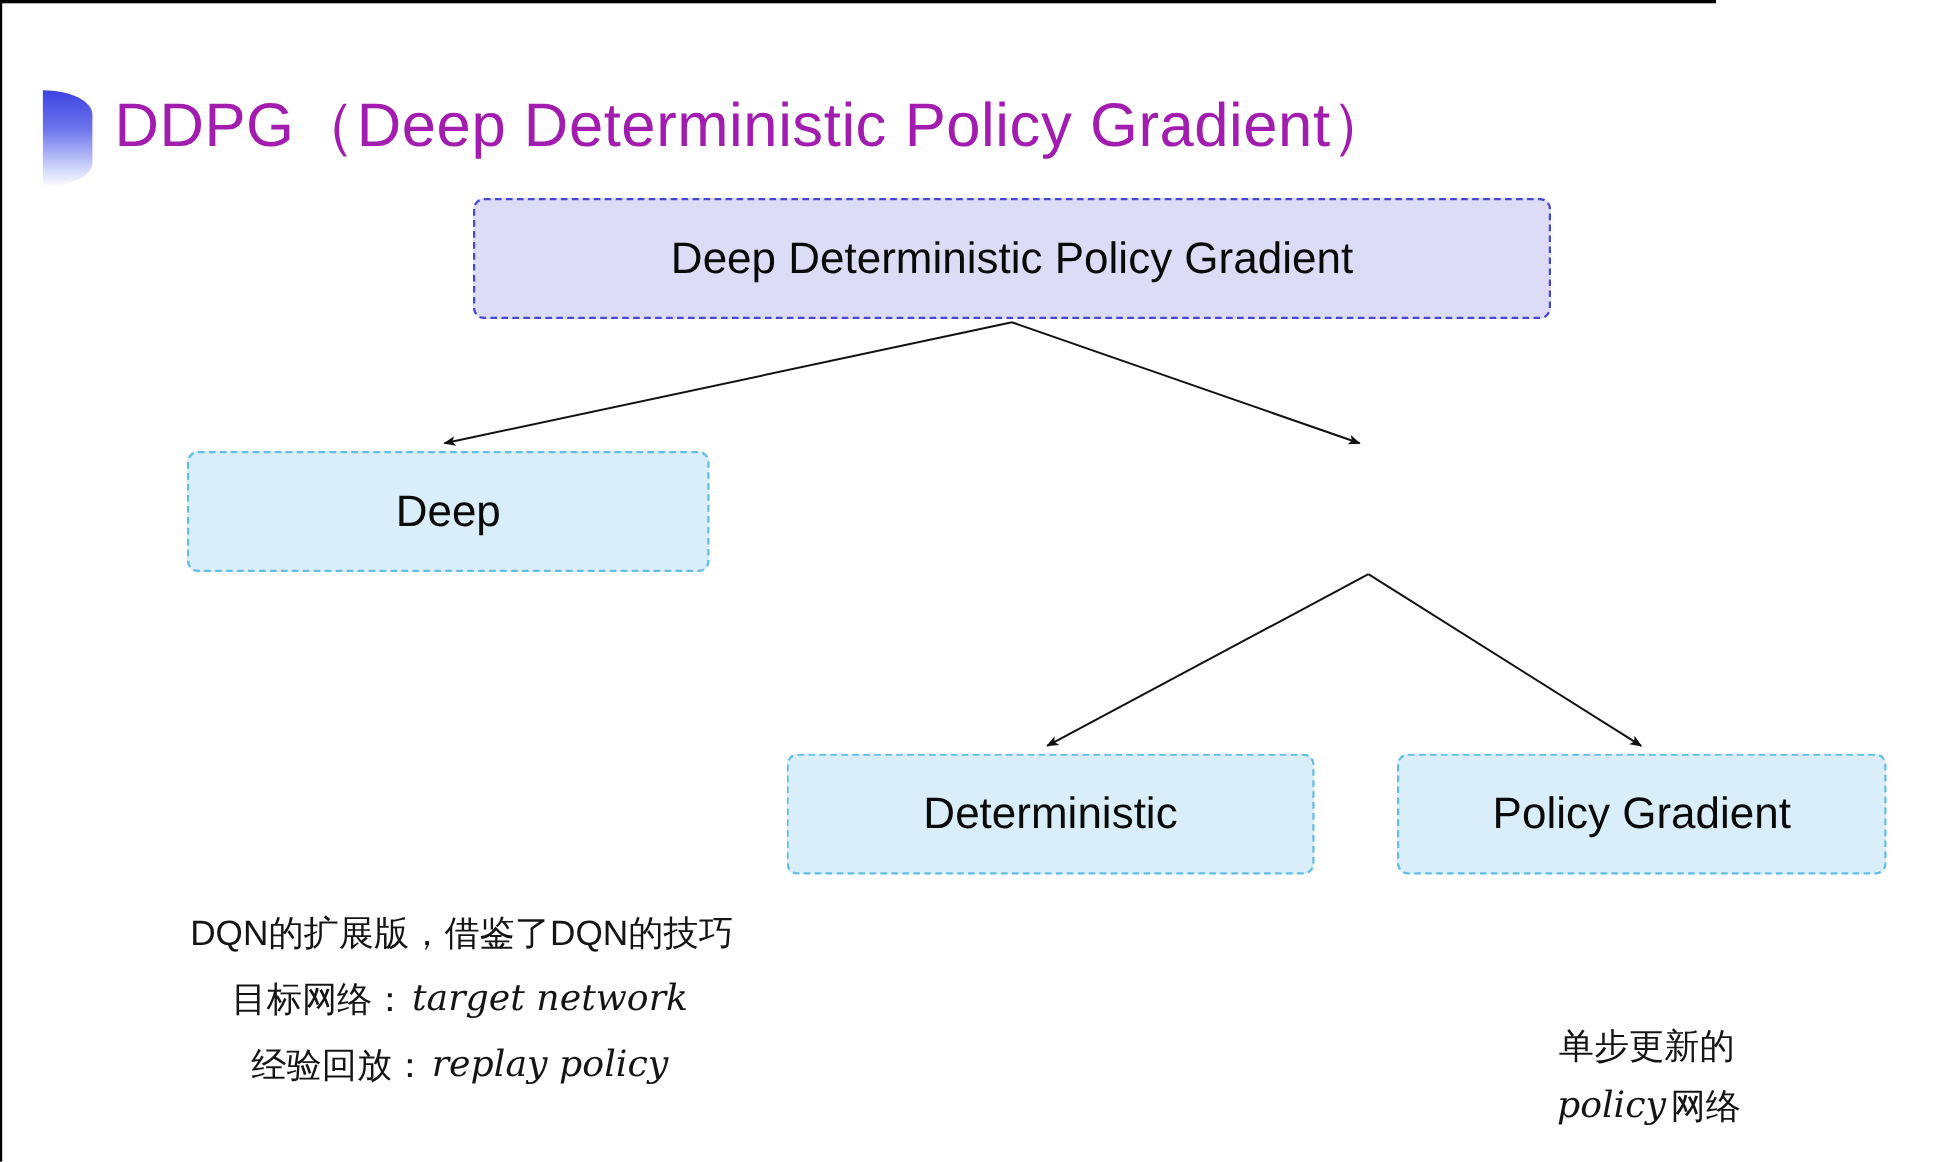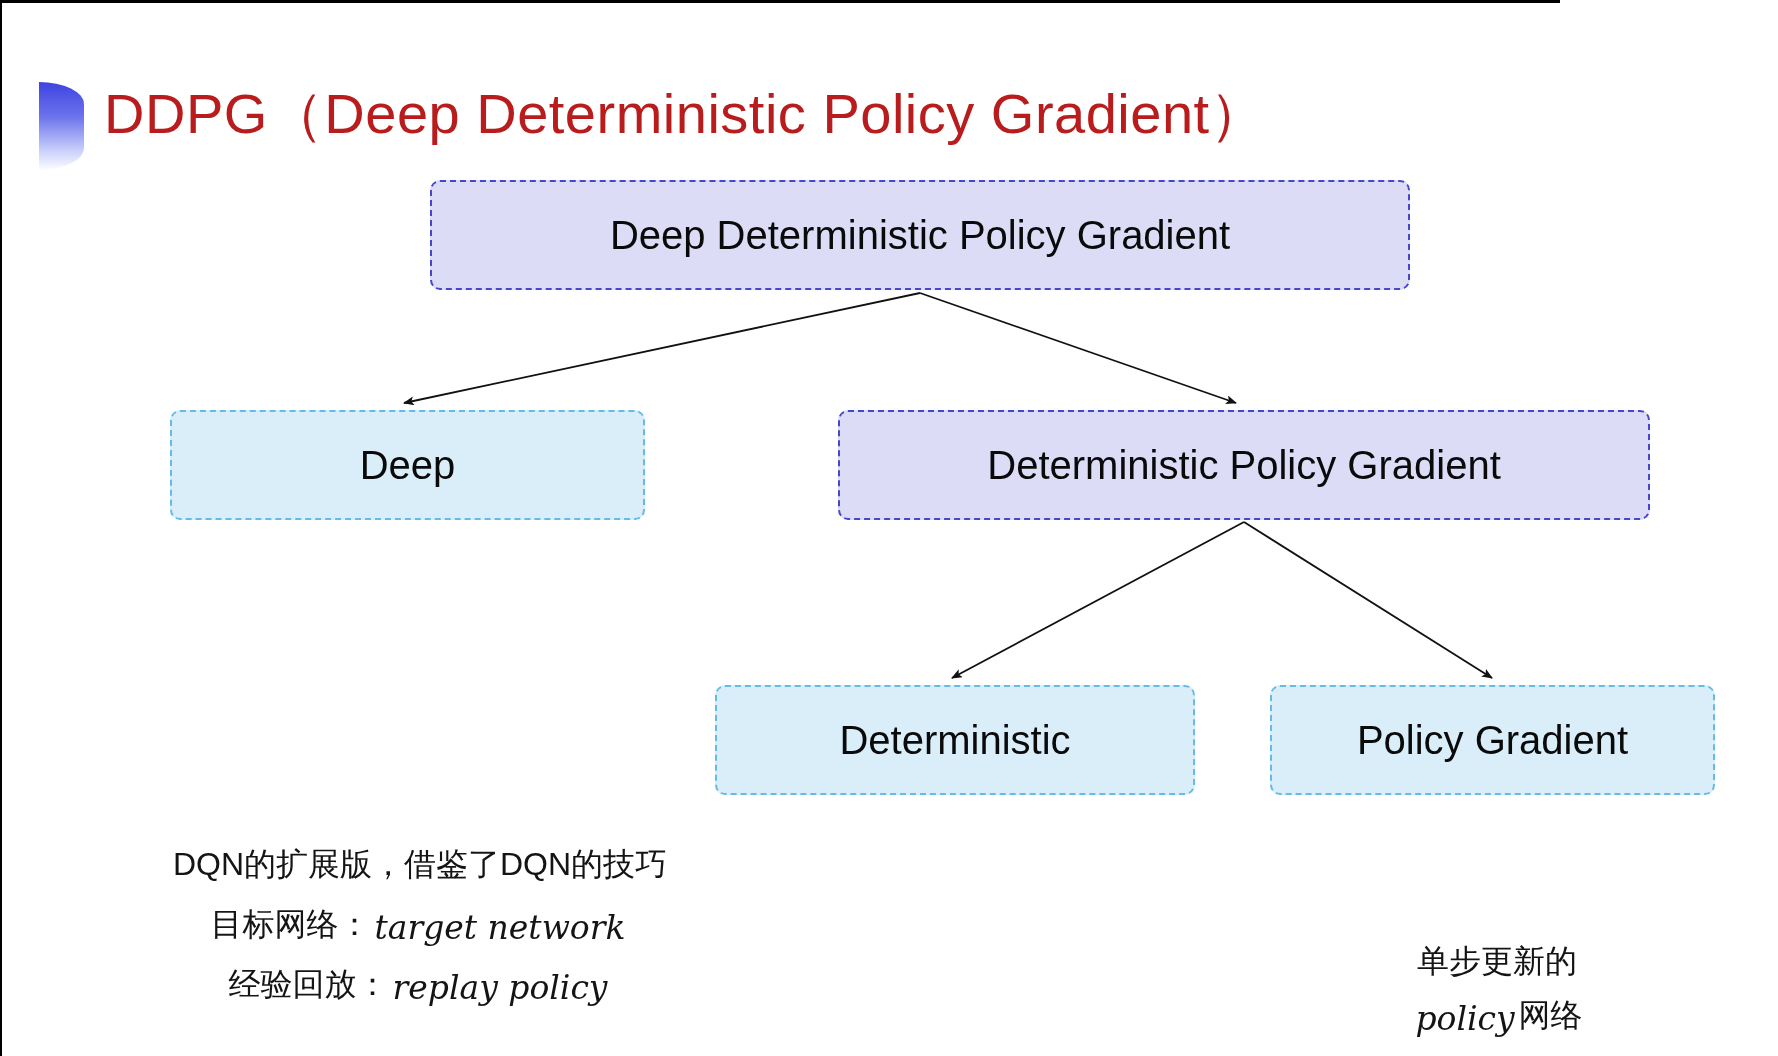--- a/index.html
+++ b/index.html
@@ -14,21 +14,21 @@
   .edge-left { position: absolute; left: 0; top: 0; width: 2px; height: 1056px; background: #000; }
 
   
   .accent {
     position: absolute; left: 39px; top: 82px; width: 45px; height: 88px;
     border-radius: 0 90px 90px 0 / 0 44px 44px 0;
     background: linear-gradient(180deg, #3d43e0 0%, #6d74ec 40%, #c9d0fa 78%, #fdfdff 100%);
   }
   .title {
     position: absolute; left: 104px; top: 84px; height: 60px; line-height: 60px;
-    margin: 0; font-size: 56px; font-weight: 500; color: #b91c1c; white-space: nowrap;
+    margin: 0; font-size: 56px; font-weight: 500; color: #a21caf; white-space: nowrap;
     letter-spacing: 0.5px;
   }
 
   
   svg.arrows { position: absolute; left: 0; top: 0; pointer-events: none; }
 
   
   .node {
     position: absolute; display: flex; align-items: center; justify-content: center;
     border-radius: 10px; font-size: 40px; font-weight: 500; color: #0a0a0a;
@@ -39,21 +39,21 @@
 
   .node-root { left: 430px; top: 180px; width: 976px; height: 106px; }
   .node-deep { left: 170px; top: 410px; width: 471px; height: 106px; }
   .node-dpg  { left: 838px; top: 410px; width: 808px; height: 106px; }
   .node-det  { left: 715px; top: 685px; width: 476px; height: 106px; justify-content: center; }
   .node-pg   { left: 1270px; top: 685px; width: 441px; height: 106px; text-align: right; }
 
   
   .note { position: absolute; transform: translateX(-50%); text-align: center; color: #141414; }
   .note .line {
-    height: 60px; display: flex; align-items: flex-end; justify-content: center;
+    height: 60px; display: flex; align-items: flex-start; justify-content: center;
     font-size: 32px; font-weight: 500; white-space: nowrap;
   }
   .note-deep { left: 420px; top: 827px; }
   .note-det  { left: 997px; top: 843px; }
   .note-det .line, .note-pg .line { height: 54px; }
   .note-pg   { left: 1497px; top: 883px; margin-top: 47px; }
 
   .seg { display: inline-block; }
   .seg-italic {
     font-family: "DejaVu Serif", "Liberation Serif", serif;
@@ -84,23 +84,20 @@
   </svg>
 
   <div class="node purple node-root">
     <span>Deep Deterministic Policy Gradient</span>
   </div>
 
   <div class="node cyan node-deep">
     <span>Deep</span>
   </div>
 
-  <div class="node purple node-dpg">
-    <span>Deterministic Policy Gradient</span>
-  </div>
 
   <div class="node cyan node-det">
     <span>Deterministic</span>
   </div>
 
   <div class="node cyan node-pg">
     <span>Policy Gradient</span>
   </div>
 
   <div class="note note-deep">

